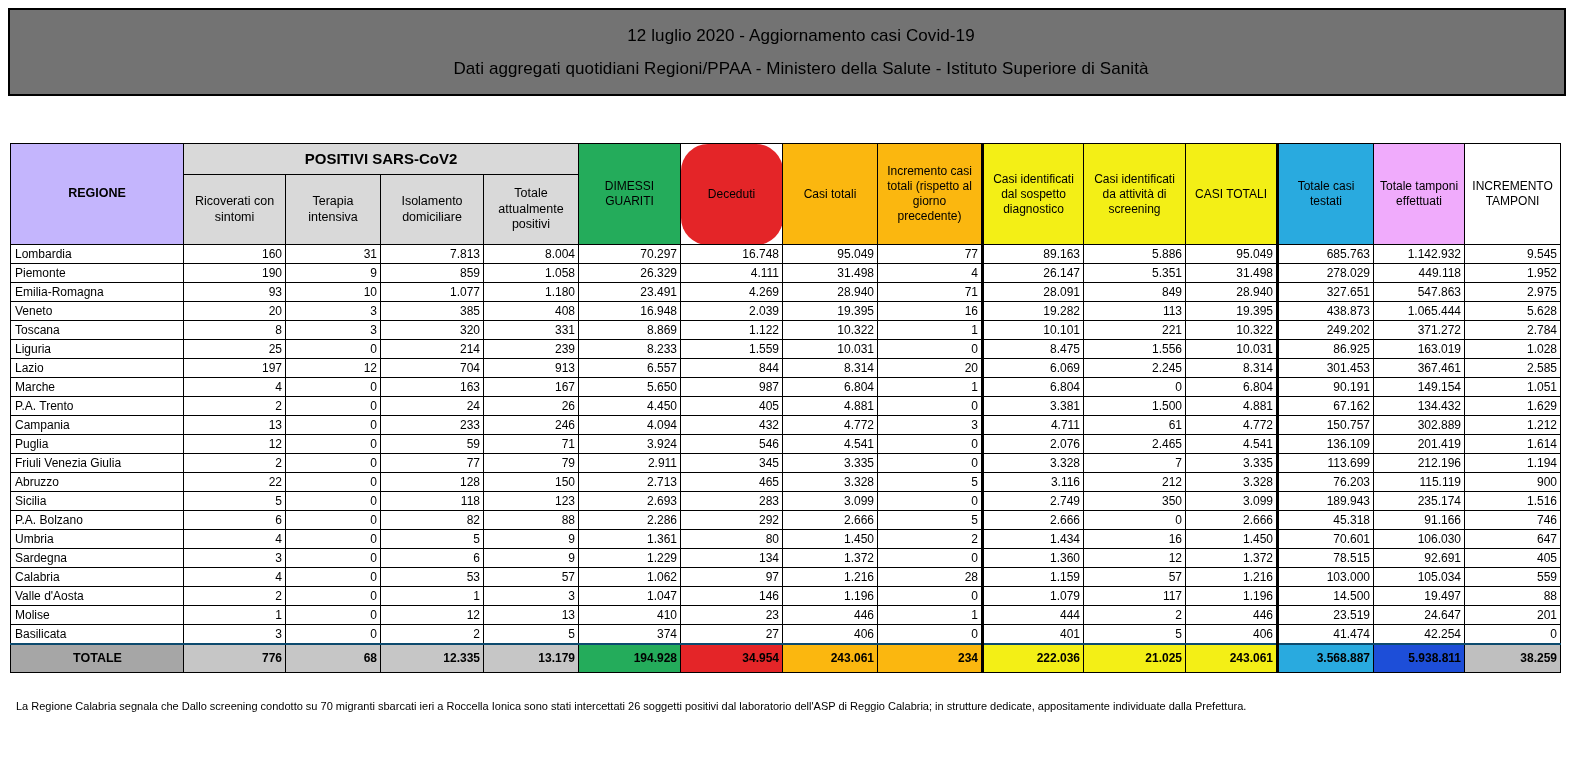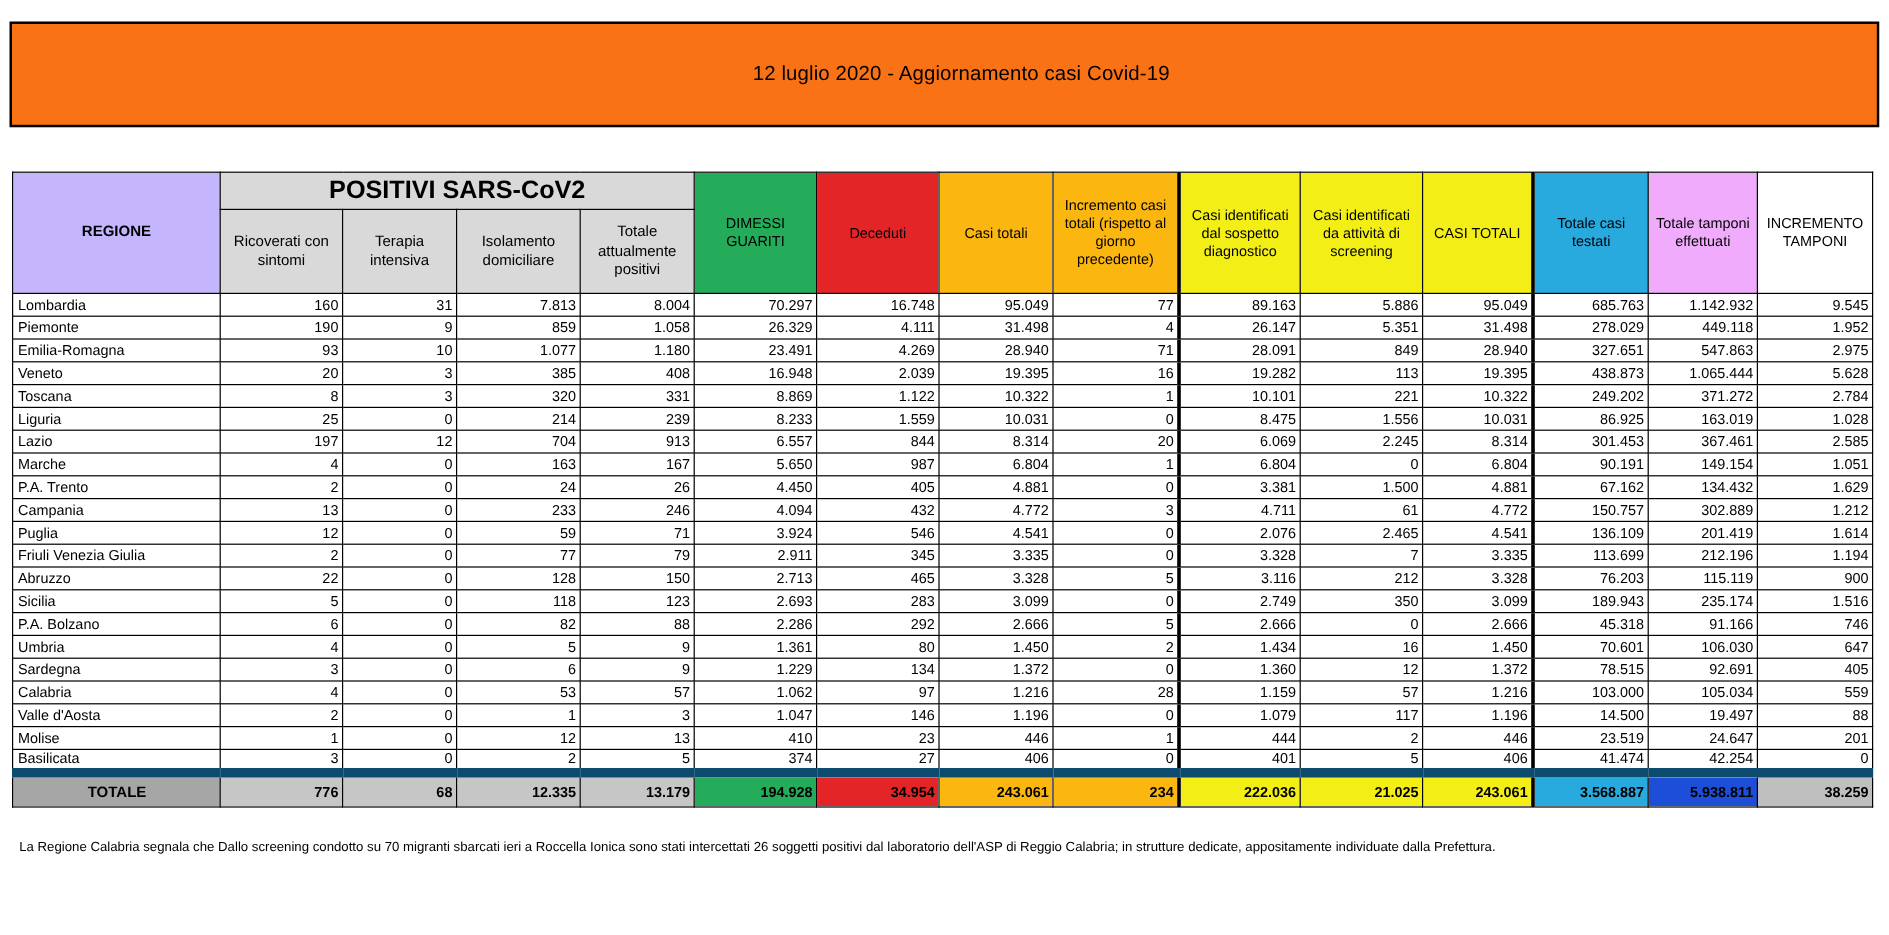--- a/index.html
+++ b/index.html
@@ -2,72 +2,73 @@
 <html><head>
 <meta charset="utf-8">
 <style>
   * { box-sizing: border-box; }
   html,body { margin:0; padding:0; }
   body {
     width:1574px; height:779px; background:#ffffff; color:#000;
     font-family:"Liberation Sans", sans-serif; position:relative; overflow:hidden;
   }
   .title-box {
-    position:absolute; left:8px; top:18px; width:1558px; height:88px;
-    border:2px solid #000; background:#f97316;
+    position:absolute; left:8px; top:8px; width:1558px; height:88px;
+    border:2px solid #000; background:#737373;
     display:flex; flex-direction:column; justify-content:center; align-items:center; gap:13px;padding-left:28px;
   }
   .title-line { font-size:17px; letter-spacing:0.1px; }
 
   table.covid {
     position:absolute; left:10px; top:143px;
     border-collapse:collapse; table-layout:fixed; width:1550px;
   }
   th, td {
     border:1px solid #000; padding:0 3px; font-size:12px;
     overflow:hidden; vertical-align:middle;
   }
   thead th { font-weight:normal; white-space:normal; line-height:1.25; text-align:center; }
   th.hdr-regione { background:#c4b5fd; font-weight:bold; font-size:12.5px; }
-  th.hdr-group   { background:#D9D9D9; font-weight:bold; font-size:21px; height:31px; }
+  th.hdr-group   { background:#D9D9D9; font-weight:bold; font-size:15px; height:31px; }
   th.hdr-sub     { background:#D9D9D9; height:70px; font-size:12.5px; }
   th.bg-green  { background:#24AC5B; }
-  th.bg-red    { background:#E42528; }
+  th.bg-red    { background:#E42528;border-radius:27px; }
   th.bg-orange { background:#FBB70F; }
   th.bg-yellow { background:#F3EF16;margin-top:48px; }
   th.bg-cyan   { background:#29AADF; }
   th.bg-lblue  { background:#f0abfc;text-align:center; }
   th.bg-white  { background:#FFFFFF; }
 
   tbody td { height:19px; text-align:right; white-space:nowrap; background:#fff; }
   tbody td.region { text-align:left; padding-left:4px; }
 
   
   .thick-left { border-left:3px solid #000 !important; }
 
-  tr.total-row td { height:29px; font-weight:bold; border-top:8px solid #0c4a6e; }
+  tr.total-row td { height:29px; font-weight:bold; border-top:2px solid #0c4a6e; }
   tr.total-row td.region { background:#A6A6A6; text-align:center; font-size:12.5px; }
   tr.total-row td.tc-gray   { background:#C6C6C6;padding-left:20px; }
   tr.total-row td.tc-green  { background:#24AC5B; }
   tr.total-row td.tc-red    { background:#E42528; }
   tr.total-row td.tc-orange { background:#FBB70F; }
   tr.total-row td.tc-yellow { background:#F3EF16; }
   tr.total-row td.tc-cyan   { background:#29AADF; }
   tr.total-row td.tc-lblue  { background:#1d4ed8;margin-left:20px; }
   tr.total-row td.tc-tgray  { background:#BFBFBF; }
 
   .notes { position:absolute; left:16px; top:700px; width:1550px; }
   .notes-label { font-weight:bold; font-size:12px; margin-bottom:26px; }
   .notes-text  { font-size:11px; }
 </style>
 </head>
 <body>
 
 <div class="title-box">
   <div class="title-line">12 luglio 2020 - Aggiornamento casi Covid-19</div>
+  <div class="title-line">Dati aggregati quotidiani Regioni/PPAA - Ministero della Salute - Istituto Superiore di Sanità</div>
 </div>
 
 <table class="covid">
   <colgroup>
     <col style="width:173px">
       <col style="width:102px">
       <col style="width:95px">
       <col style="width:103px">
     <col style="width:95px">
       <col style="width:102px">

